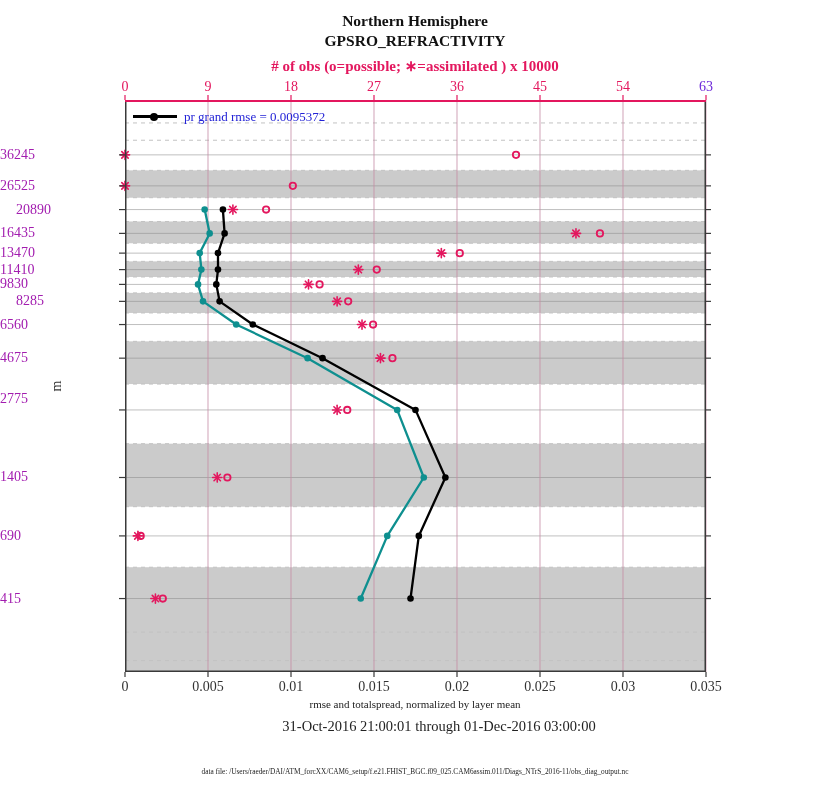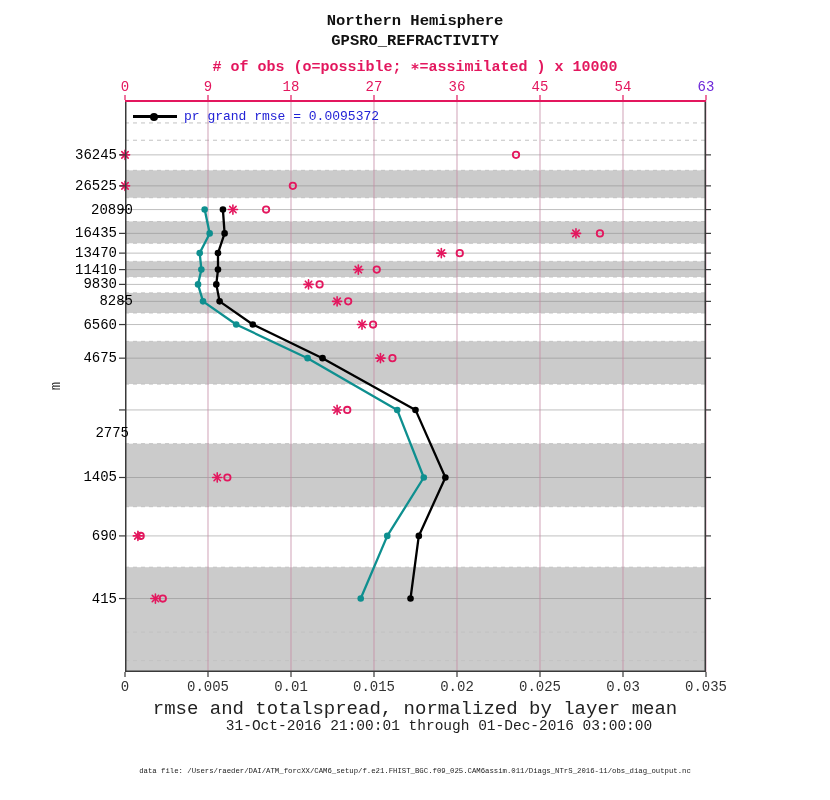--- a/index.html
+++ b/index.html
@@ -1,35 +1,35 @@
 <!DOCTYPE html>
 <html><head>
 <meta charset="utf-8">
 <style>
   html,body{margin:0;padding:0;background:#ffffff;}
   #page{position:relative;width:818px;height:800px;background:#ffffff;overflow:hidden;
-        font-family:Liberation Mono, monospace;}
+        font-family:Liberation Serif, serif;}
   .abs{position:absolute;}
   .title-line{width:830px;text-align:center;font-weight:bold;font-size:15.5px;color:#111;}
   #title1{top:12px;left:0;}
   #title2{top:32px;left:0;}
   #top-axis-label{top:57px;left:0;width:830px;text-align:center;font-weight:bold;font-size:15px;}
   .tick-label{position:absolute;font-size:14px;color:#333;}
   .top-tick{transform:translateX(-50%);font-size:14px;}
   .x-tick{transform:translateX(-50%);color:#333;}
-  .y-tick{width:117px;text-align:right;color:#000000;}
+  .y-tick{width:117px;color:#a21caf;}
   #y-axis-label{left:52px;top:378px;font-size:14px;color:#333;transform:rotate(-90deg);}
   #plot{left:125px;top:100px;width:581px;height:572px;}
   #chart-svg{overflow:visible;display:block;}
   #legend{position:absolute;left:8px;top:9px;}
   .legend-row{display:flex;align-items:center;height:15px;}
   .legend-line{position:relative;width:44px;height:2.4px;margin-right:7px;}
   .legend-dot{position:absolute;left:17px;top:-2.8px;width:8px;height:8px;border-radius:50%;}
   .legend-text{font-size:13px;white-space:nowrap;}
-  #x-label1{top:698px;left:0;width:830px;text-align:center;font-size:19px;color:#222;}
+  #x-label1{top:698px;left:0;width:830px;text-align:center;font-size:11px;color:#222;}
   #x-label2{top:718px;left:0;width:830px;text-align:center;font-size:14.5px;color:#222;margin-left:24px;}
   #footer{top:767px;left:0;width:830px;text-align:center;font-size:7.3px;color:#222;}
 </style>
 </head>
 <body>
 
 <div id="page">
 
   <div id="title1" class="abs title-line">Northern Hemisphere</div>
   <div id="title2" class="abs title-line">GPSRO_REFRACTIVITY</div>
@@ -253,21 +253,21 @@
       <span class="tick-label y-tick" style="left: 0px; top: 146.874px;">36245</span>
       <span class="tick-label y-tick" style="left: 0px; top: 177.865px;">26525</span>
       <span class="tick-label y-tick" style="left: 0px; top: 201.57px; padding-left: 16px;">20890</span>
       <span class="tick-label y-tick" style="left: 0px; top: 225.378px;">16435</span>
       <span class="tick-label y-tick" style="left: 0px; top: 245.126px;">13470</span>
       <span class="tick-label y-tick" style="left: 0px; top: 261.601px;">11410</span>
       <span class="tick-label y-tick" style="left: 0px; top: 276.396px;">9830</span>
       <span class="tick-label y-tick" style="left: 16px; top: 293.368px;">8285</span>
       <span class="tick-label y-tick" style="left: 0px; top: 316.541px;">6560</span>
       <span class="tick-label y-tick" style="left: 0px; top: 350.167px;">4675</span>
-      <span class="tick-label y-tick" style="left: 0px; top: 425px; padding-left: 12px;">2775</span>
+      <span class="tick-label y-tick" style="left: 0px; top: 391px;">2775</span>
       <span class="tick-label y-tick" style="left: 0px; top: 469.497px;">1405</span>
       <span class="tick-label y-tick" style="left: 0px; top: 527.911px;">690</span>
       <span class="tick-label y-tick" style="left: 0px; top: 590.546px;">415</span>
     </div>
   <div id="y-axis-label" class="abs">m</div>
 
   <div id="bottom-ticks">
       <span class="tick-label x-tick" style="left: 125px; top: 679px;">0</span>
       <span class="tick-label x-tick" style="left: 208px; top: 679px;">0.005</span>
       <span class="tick-label x-tick" style="left: 291px; top: 679px;">0.01</span>

